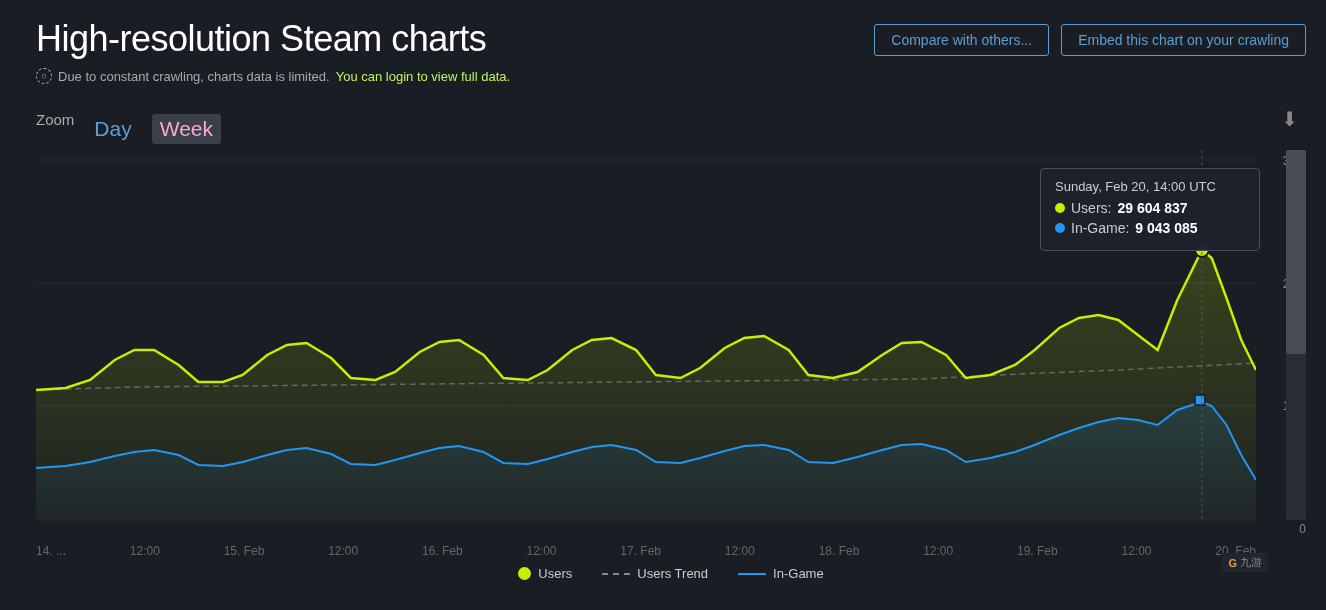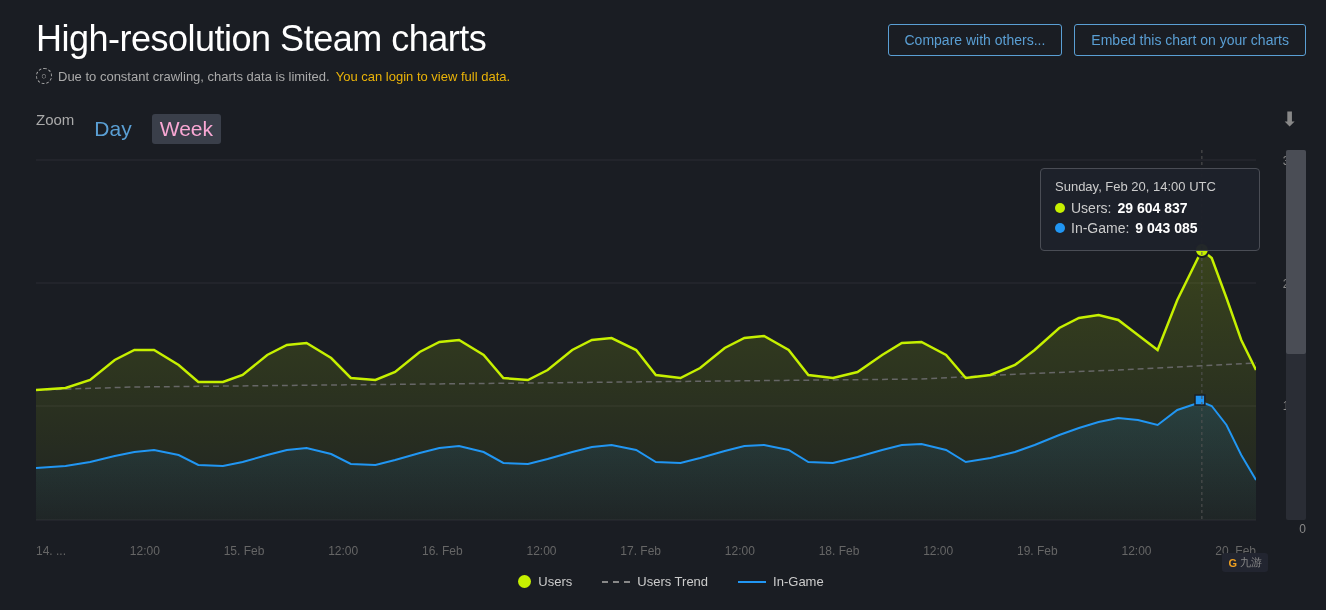--- a/index.html
+++ b/index.html
@@ -57,21 +57,21 @@
       height: 16px;
       border: 1.5px dashed #aaa;
       border-radius: 50%;
       display: inline-flex;
       align-items: center;
       justify-content: center;
       font-size: 9px;
       flex-shrink: 0;
     }
     .notice a, .notice .link {
-      color: #eab308;
+      color: #bef264;
       text-decoration: none;
     }
     .zoom-row {
       display: flex;
       align-items: center;
       gap: 12px;
       margin-bottom: 6px;
     }
     .zoom-label {
       color: #aaa;
@@ -172,21 +172,20 @@
       align-items: center;
       gap: 30px;
       margin-top: 8px;
       font-size: 13px;
       color: #ccc;
     }
     .legend-item {
       display: flex;
       align-items: center;
       gap: 7px;
-      margin-top: 8px;
     }
     .legend-dot-green {
       width: 13px;
       height: 13px;
       border-radius: 50%;
       background: #c6f000;
     }
     .legend-line-dashed {
       width: 28px;
       height: 2px;
@@ -211,21 +210,21 @@
   </style>
 </head>
 <body>
 
 <div class="container">
 
   <div class="header">
     <h1 class="title">High-resolution Steam charts</h1>
     <div class="header-buttons">
       <button class="btn-outline">Compare with others...</button>
-      <button class="btn-outline">Embed this chart on your charts</button>
+      <button class="btn-outline">Embed this chart on your crawling</button>
     </div>
   </div>
 
   <div class="notice">
     <span class="notice-icon">○</span>
     <span>Due to constant crawling, charts data is limited.</span>
     <a class="link">You can login to view full data.</a>
   </div>
 
   <div class="zoom-row">

